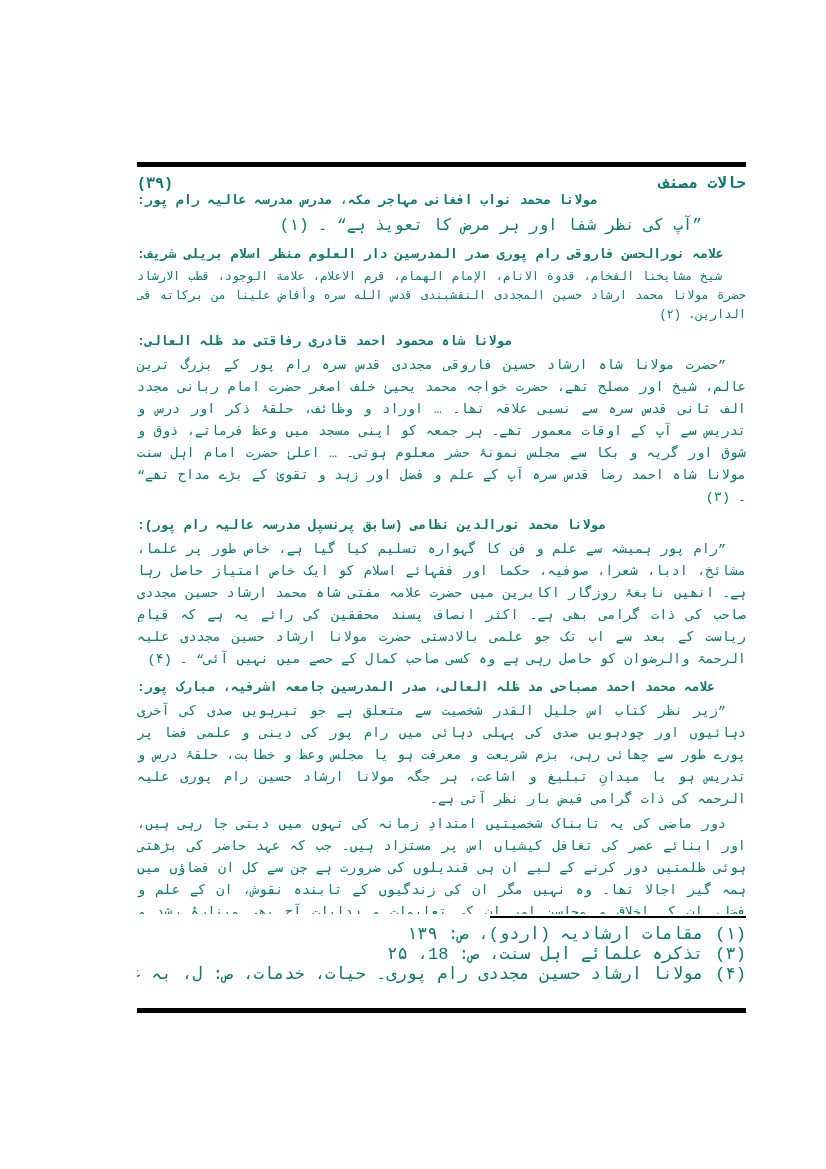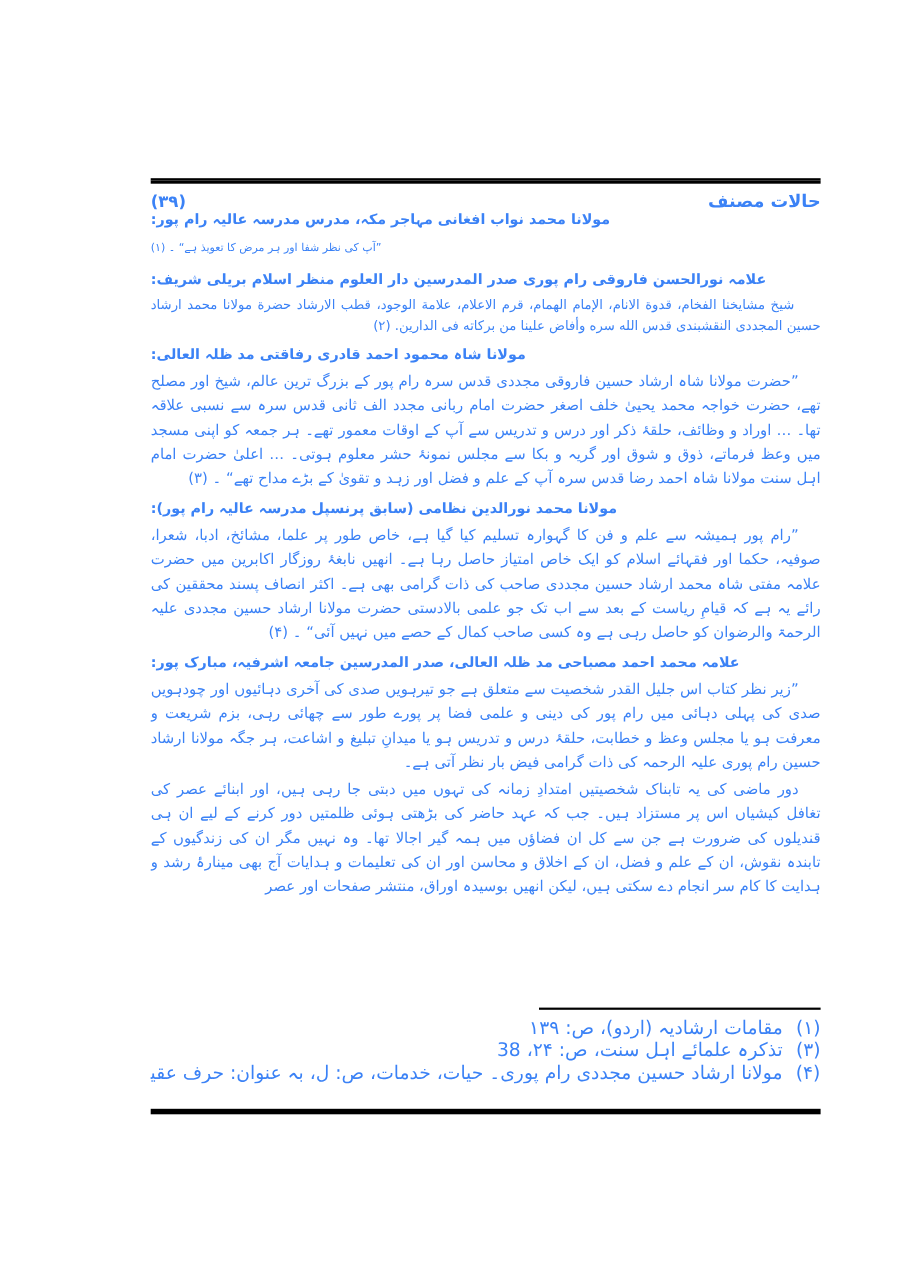--- a/index.html
+++ b/index.html
@@ -6,22 +6,23 @@
   html, body { margin: 0; padding: 0; }
   body {
     width: 826px; height: 1169px;
     background: #ffffff;
     font-family: "DejaVu Sans", sans-serif;
   }
   .page {
     position: relative;
     width: 826px; height: 1169px;
     background: #ffffff;
-    color: #3b82f6;
+    color: #0f766e;
     overflow: hidden;
+    font-family: Liberation Mono, monospace;
   }
   .header-row {
     position: absolute;
     top: 126px; left: 137px; width: 609px;
     display: flex;
     justify-content: space-between;
     align-items: flex-end;
     font-weight: bold;
   }
   .page-num { font-size: 15px; letter-spacing: 1px; }
@@ -51,23 +52,23 @@
   }
   .body-par {
     margin: 0 0 3px 0;
     font-size: 13.5px;
     line-height: 22px;
     text-align: justify;
     text-indent: 20px;
   }
   .quote-par {
     margin: 0 0 4px 0;
-    font-size: 10px;
+    font-size: 16px;
     line-height: 24px;
-    text-align: left;
+    text-align: right;
     padding-right: 44px;
   }
   .arabic-par {
     font-size: 12px;
     line-height: 19px;
     text-indent: 24px;
   }
   .fn-rule {
     position: absolute;
     top: 916px; left: 490px; width: 256px;
@@ -132,21 +133,21 @@
 
   </div>
 
   <div class="fn-rule"></div>
 
   <div class="footnotes">
     <div class="fn-row">
       <span class="fn-marker">(۱)</span><span>مقامات ارشادیہ (اردو)، ص: ۱۳۹</span>
     </div>
     <div class="fn-row">
-      <span class="fn-marker">(۳)</span><span>تذکرہ علمائے اہل سنت، ص: ۲۴، 38</span>
+      <span class="fn-marker">(۳)</span><span>تذکرہ علمائے اہل سنت، ص: 18، ۲۵</span>
     </div>
     <div class="fn-row">
       <span class="fn-marker">(۴)</span><span>مولانا ارشاد حسین مجددی رام پوری۔ حیات، خدمات، ص: ل، بہ عنوان: حرف عقیدت</span>
     </div>
   </div>
 
   <div class="rule-double rule-bottom"></div>
 
 </div>
 

